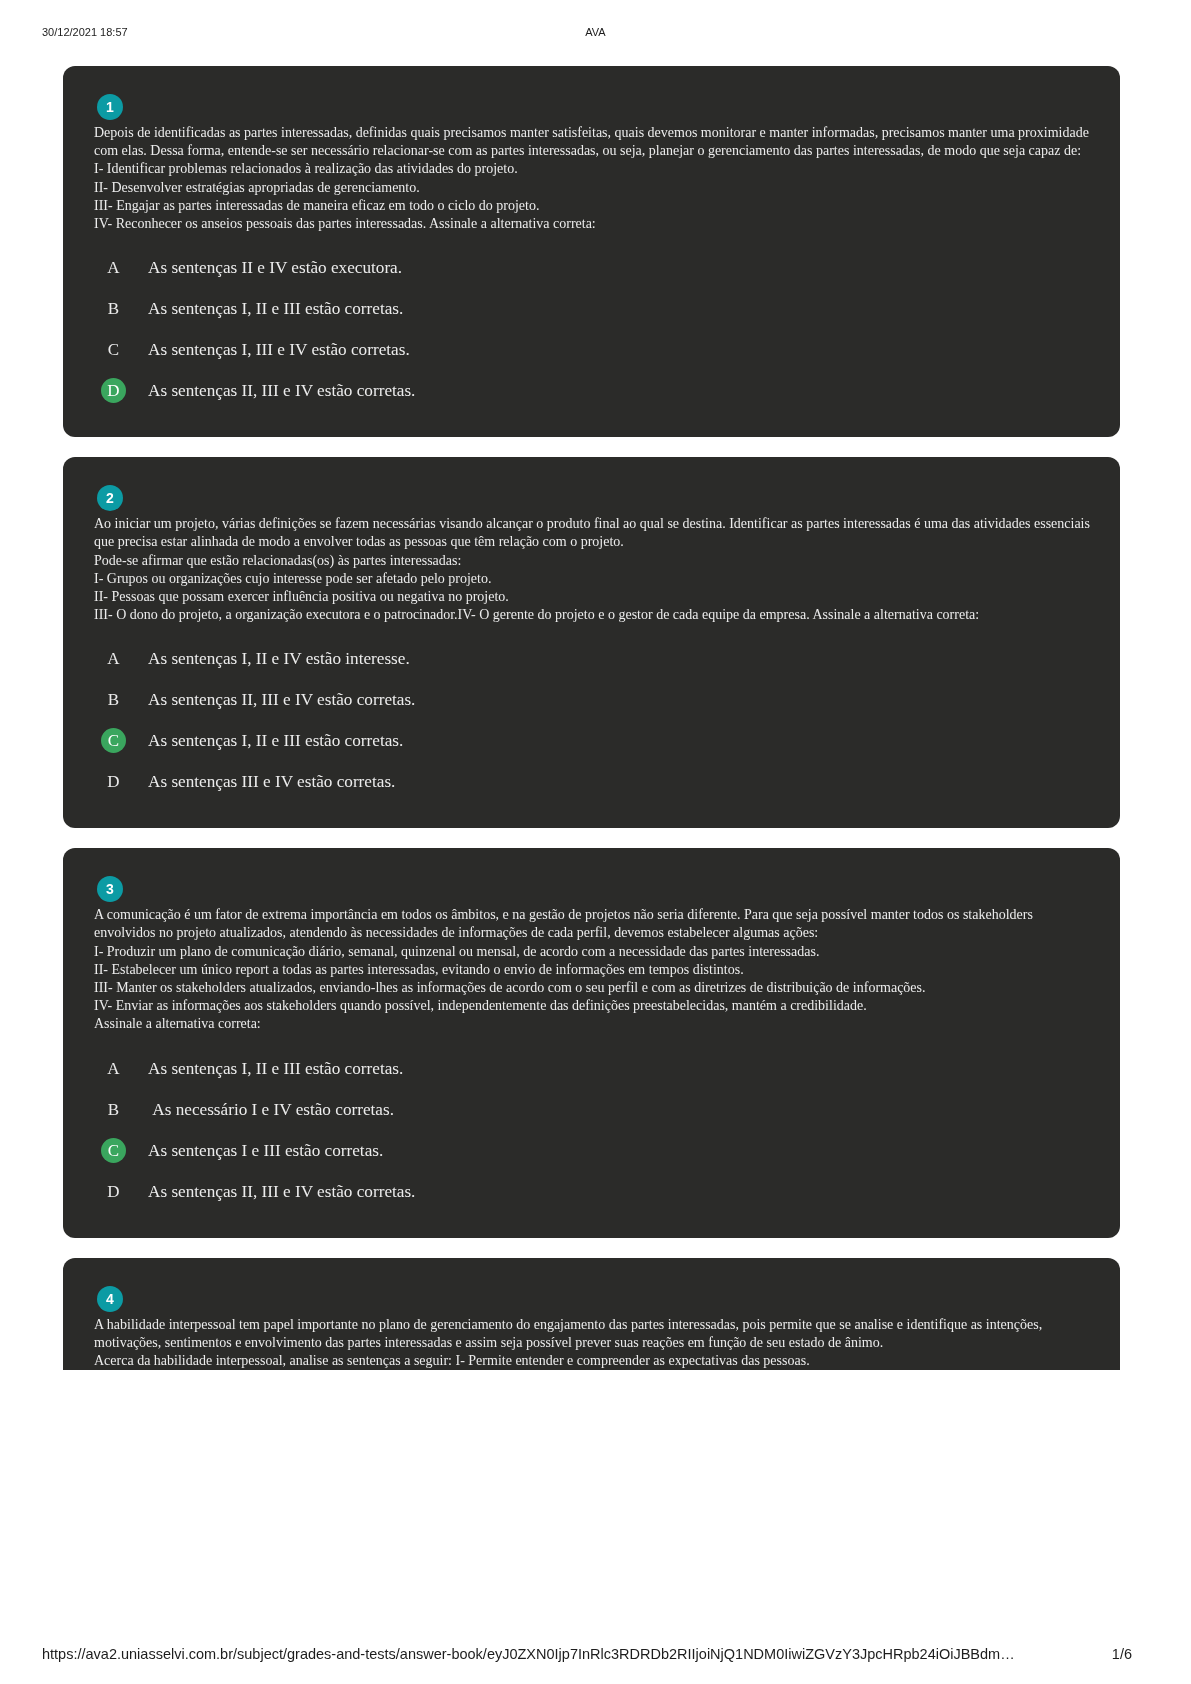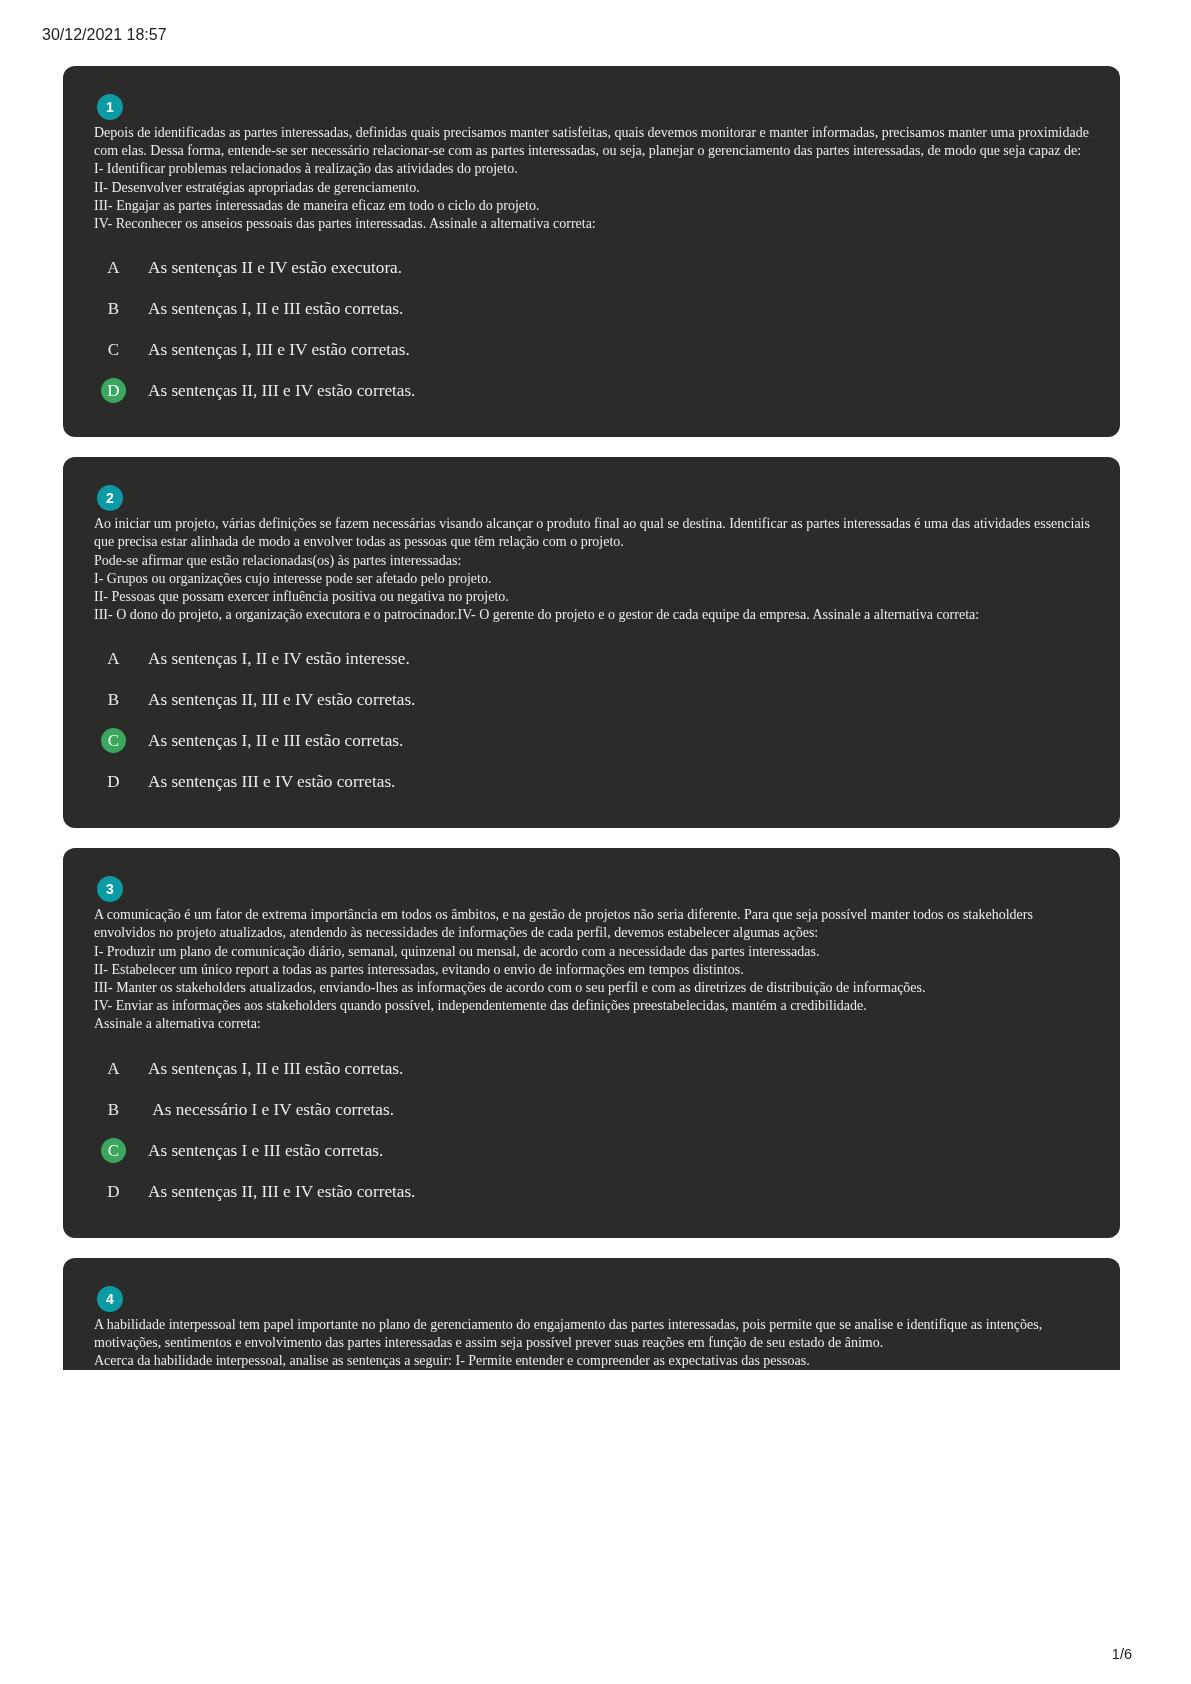--- a/index.html
+++ b/index.html
@@ -16,21 +16,21 @@
   }
 
   
   .page-header {
     position: absolute;
     top: 26px;
     left: 0;
     width: 1191px;
     height: 22px;
     font-family: "Liberation Sans", "DejaVu Sans", sans-serif;
-    font-size: 16px;
+    font-size: 11px;
     color: #1d1d1d;
   }
   .page-header .hdr-date {
     position: absolute;
     left: 42px;
     top: 0;
     white-space: nowrap;
   }
   .page-header .hdr-title {
     position: absolute;
@@ -142,20 +142,21 @@
     right: 59px;
     top: 0;
     white-space: nowrap;
   }
 </style>
 </head>
 <body>
 
 <div class="page-header">
   <span class="hdr-date">30/12/2021 18:57</span>
+  <span class="hdr-title">AVA</span>
 </div>
 
 <div class="cards" id="question-list">
     <div class="card">
       <div class="qnum">1</div>
       <div class="qtext">Depois de identificadas as partes interessadas, definidas quais precisamos manter satisfeitas, quais devemos monitorar e manter informadas, precisamos manter uma proximidade com elas. Dessa forma, entende-se ser necessário relacionar-se com as partes interessadas, ou seja, planejar o gerenciamento das partes interessadas, de modo que seja capaz de:
  I- Identificar problemas relacionados à realização das atividades do projeto.
 II- Desenvolver estratégias apropriadas de gerenciamento.
 III- Engajar as partes interessadas de maneira eficaz em todo o ciclo do projeto.
 IV- Reconhecer os anseios pessoais das partes interessadas. Assinale a alternativa correta:</div>
@@ -232,14 +233,15 @@
       </div>
     </div>
     <div class="card clipped">
       <div class="qnum">4</div>
       <div class="qtext">A habilidade interpessoal tem papel importante no plano de gerenciamento do engajamento das partes interessadas, pois permite que se analise e identifique as intenções, motivações, sentimentos e envolvimento das partes interessadas e assim seja possível prever suas reações em função de seu estado de ânimo.
  Acerca da habilidade interpessoal, analise as sentenças a seguir: I- Permite entender e compreender as expectativas das pessoas.</div>
     </div>
   </div>
 
 <div class="page-footer">
+  <span class="ftr-url">https://ava2.uniasselvi.com.br/subject/grades-and-tests/answer-book/eyJ0ZXN0Ijp7InRlc3RDRDb2RIIjoiNjQ1NDM0IiwiZGVzY3JpcHRpb24iOiJBBdm…</span>
   <span class="ftr-page">1/6</span>
 </div>
 
 </body></html>

